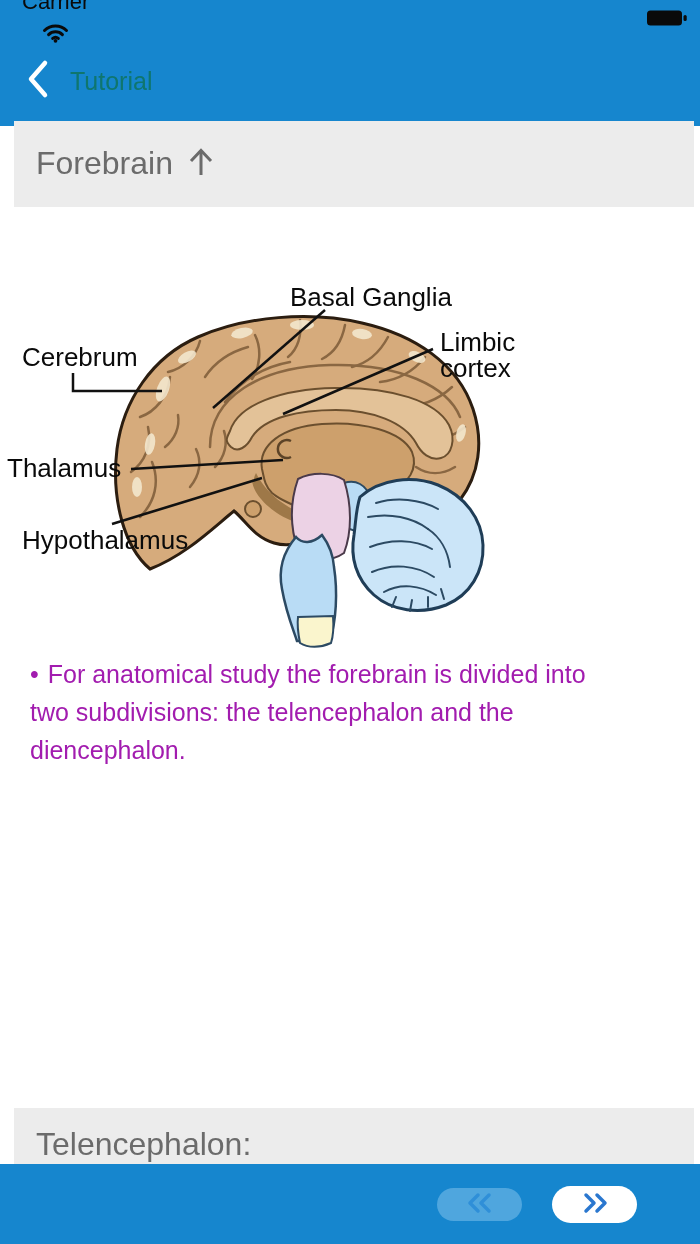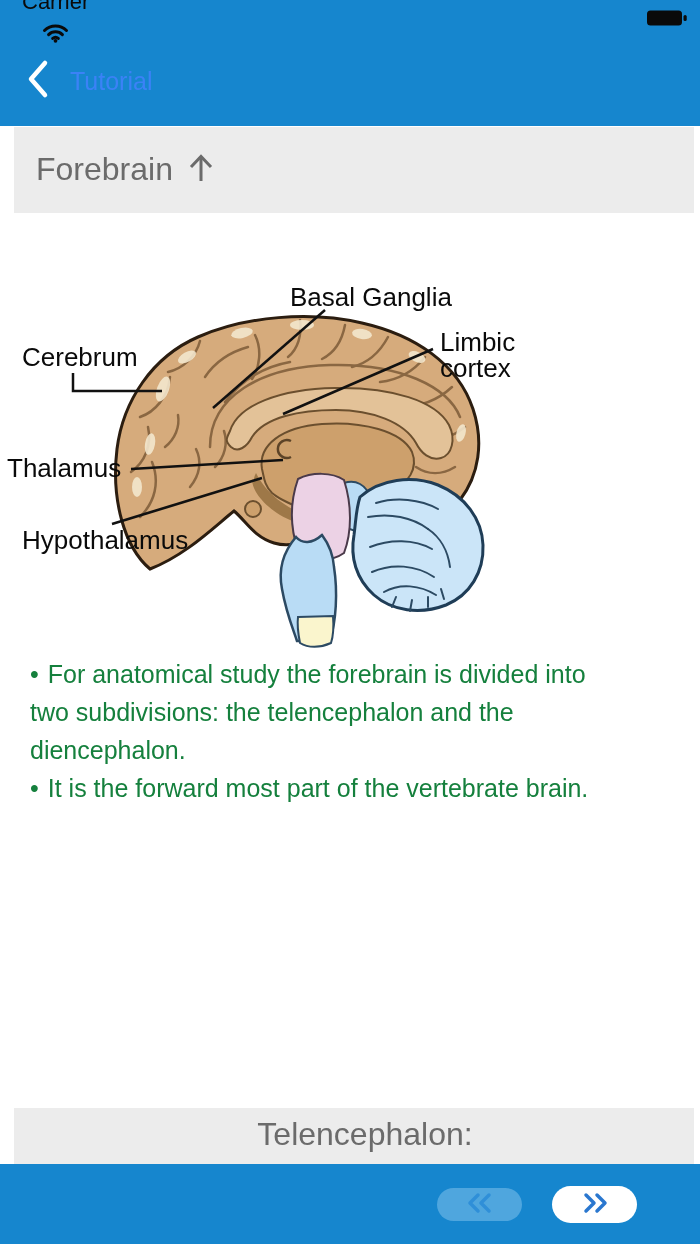--- a/index.html
+++ b/index.html
@@ -8,38 +8,38 @@
 
   
   .top-blue{position:absolute;top:0;left:0;width:700px;height:126px;background:#1686ce;}
   .statusbar{position:absolute;top:0;left:0;width:700px;height:36px;display:flex;align-items:center;}
   .sb-left{display:flex;align-items:center;gap:8px;margin-left:22px;flex-direction:column;}
   .carrier{font-size:22px;color:#0a0a0a;}
   .sb-time{position:absolute;left:0;right:0;text-align:center;font-size:22px;font-weight:700;color:#0a0a0a;}
   .sb-batt{position:absolute;right:12px;top:8px;}
   .navbar{position:absolute;top:36px;left:0;width:700px;height:90px;display:flex;align-items:center;}
   .back-btn{display:flex;align-items:center;gap:20px;margin-left:26px;cursor:pointer;}
-  .back-label{color:#3b82f6;font-size:25px;}
+  .back-label{color:#0f766e;font-size:25px;}
 
   
   .band{position:absolute;left:14px;right:6px;background:#ececec;}
-  .band1{top:127px;height:86px;}
+  .band1{top:121px;height:86px;}
   .band1-inner{display:flex;align-items:center;gap:14px;padding-left:22px;padding-top:24px;}
   .band-text{font-size:32px;color:#6b6b6b;}
   .band2{top:1108px;height:70px;}
-  .band2-inner{padding-left:22px;padding-top:8px;text-align:center;}
+  .band2-inner{padding-left:22px;padding-top:18px;}
 
   
   .figure{position:absolute;top:217px;left:0;}
   .figure text{font-family:"Liberation Sans",sans-serif;font-size:26px;fill:#0a0a0a;}
   .leader{stroke:#111;stroke-width:2.5;fill:none;}
 
   
   .content{position:absolute;top:655px;left:30px;width:600px;}
-  .content p{margin:0;font-size:25px;line-height:38px;color:#15803d;}
+  .content p{margin:0;font-size:25px;line-height:38px;color:#a21caf;}
   .blt{display:inline-block;margin-right:9px;}
 
   
   .footer{position:absolute;bottom:0;left:0;width:700px;height:80px;background:#1686ce;z-index:5;
           display:flex;align-items:center;justify-content:flex-end;gap:30px;padding-right:63px;box-sizing:border-box;}
   .pill{border:none;display:flex;align-items:center;justify-content:center;cursor:pointer;}
   .pill-prev{width:85px;height:33px;border-radius:17px;background:#4fa6de;}
   .pill-next{width:85px;height:37px;border-radius:19px;background:#ffffff;}
 </style>
 </head>
@@ -182,21 +182,20 @@
     <text x="290" y="89">Basal Ganglia</text>
     <text x="22" y="149">Cerebrum</text>
     <text x="440" y="134">Limbic</text>
     <text x="440" y="160">cortex</text>
     <text x="7" y="260">Thalamus</text>
     <text x="22" y="332">Hypothalamus</text>
   </svg>
 
   <div class="content">
     <p><span class="blt">•</span><span>For anatomical study the forebrain is divided into two subdivisions: the telencephalon and the diencephalon.</span></p>
-    <p><span class="blt">•</span><span>It is the forward most part of the vertebrate brain.</span></p>
   </div>
 
   <div class="band band2">
     <div class="band2-inner">
       <span class="band-text">Telencephalon:</span>
     </div>
   </div>
 
   <div class="footer">
     <button class="pill pill-prev">

